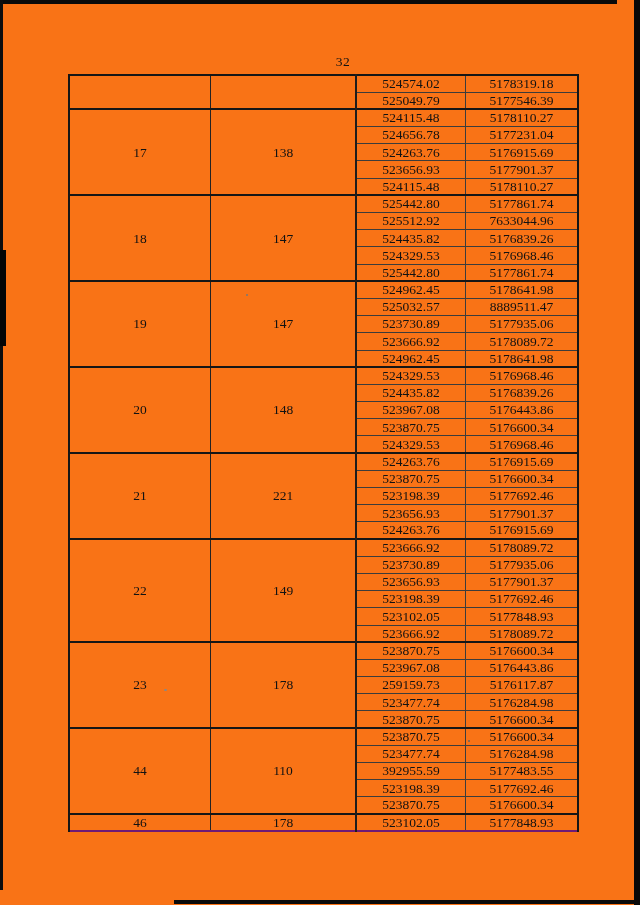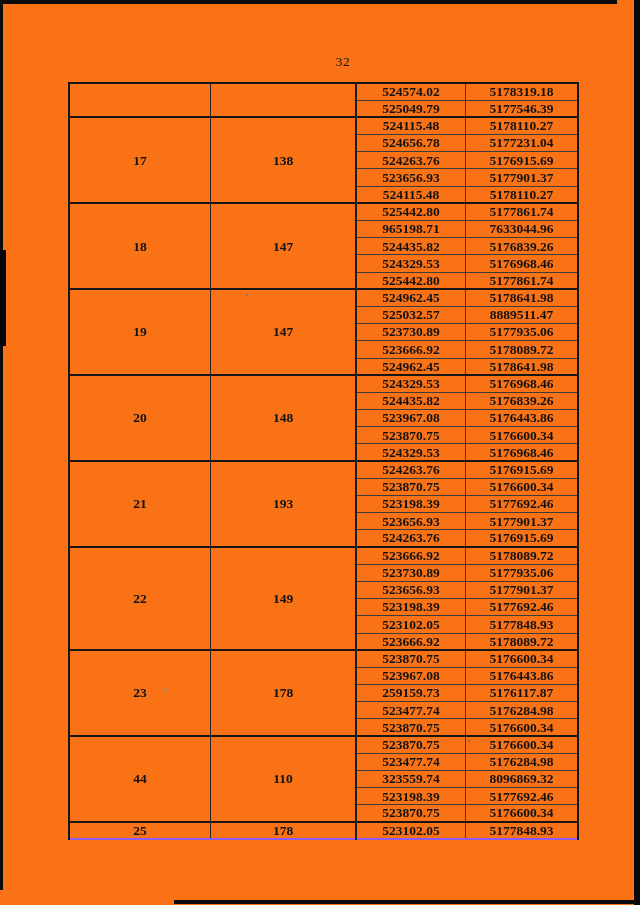--- a/index.html
+++ b/index.html
@@ -26,26 +26,25 @@
     top: 54px;
     width: 80px;
     text-align: center;
     font-size: 13.5px;
     letter-spacing: 0.5px;
   }
 
   table.coords {
     position: absolute;
     left: 68px;
-    top: 82px;
+    top: 74px;
     width: 503px;
     border-collapse: collapse;
     table-layout: fixed;
-    border: 2px solid #8b5cf6;
-    font-weight: bold;
+    border: 2px solid #701a75;
   }
   table.coords tr { height: 17.2px; }
   table.coords td {
     padding: 0;
     font-size: 13.5px;
     line-height: 1;
     text-align: center;
     vertical-align: middle;
     border: 1px solid #3c3c3c;
     overflow: hidden;
@@ -109,21 +108,21 @@
           <td class="c3">524115.48</td>
           <td class="c4">5178110.27</td>
         </tr>
         <tr class="group-first">
           <td class="c1" rowspan="5">18</td>
           <td class="c2" rowspan="5">147</td>
           <td class="c3">525442.80</td>
           <td class="c4">5177861.74</td>
         </tr>
         <tr>
-          <td class="c3">965198.71</td>
+          <td class="c3">525512.92</td>
           <td class="c4">7633044.96</td>
         </tr>
         <tr>
           <td class="c3">524435.82</td>
           <td class="c4">5176839.26</td>
         </tr>
         <tr>
           <td class="c3">524329.53</td>
           <td class="c4">5176968.46</td>
         </tr>
@@ -170,21 +169,21 @@
         <tr>
           <td class="c3">523870.75</td>
           <td class="c4">5176600.34</td>
         </tr>
         <tr>
           <td class="c3">524329.53</td>
           <td class="c4">5176968.46</td>
         </tr>
         <tr class="group-first">
           <td class="c1" rowspan="5">21</td>
-          <td class="c2" rowspan="5">193</td>
+          <td class="c2" rowspan="5">221</td>
           <td class="c3">524263.76</td>
           <td class="c4">5176915.69</td>
         </tr>
         <tr>
           <td class="c3">523870.75</td>
           <td class="c4">5176600.34</td>
         </tr>
         <tr>
           <td class="c3">523198.39</td>
           <td class="c4">5177692.46</td>
@@ -249,33 +248,33 @@
           <td class="c1" rowspan="5">44</td>
           <td class="c2" rowspan="5">110</td>
           <td class="c3">523870.75</td>
           <td class="c4">5176600.34</td>
         </tr>
         <tr>
           <td class="c3">523477.74</td>
           <td class="c4">5176284.98</td>
         </tr>
         <tr>
-          <td class="c3">323559.74</td>
-          <td class="c4">8096869.32</td>
+          <td class="c3">392955.59</td>
+          <td class="c4">5177483.55</td>
         </tr>
         <tr>
           <td class="c3">523198.39</td>
           <td class="c4">5177692.46</td>
         </tr>
         <tr>
           <td class="c3">523870.75</td>
           <td class="c4">5176600.34</td>
         </tr>
         <tr class="group-first">
-          <td class="c1" rowspan="1">25</td>
+          <td class="c1" rowspan="1">46</td>
           <td class="c2" rowspan="1">178</td>
           <td class="c3">523102.05</td>
           <td class="c4">5177848.93</td>
         </tr>
       </tbody>
   </table>
 
   <div class="artifact-dot dot-a"></div>
   <div class="artifact-dot dot-b"></div>
   <div class="artifact-dot dot-c"></div>

